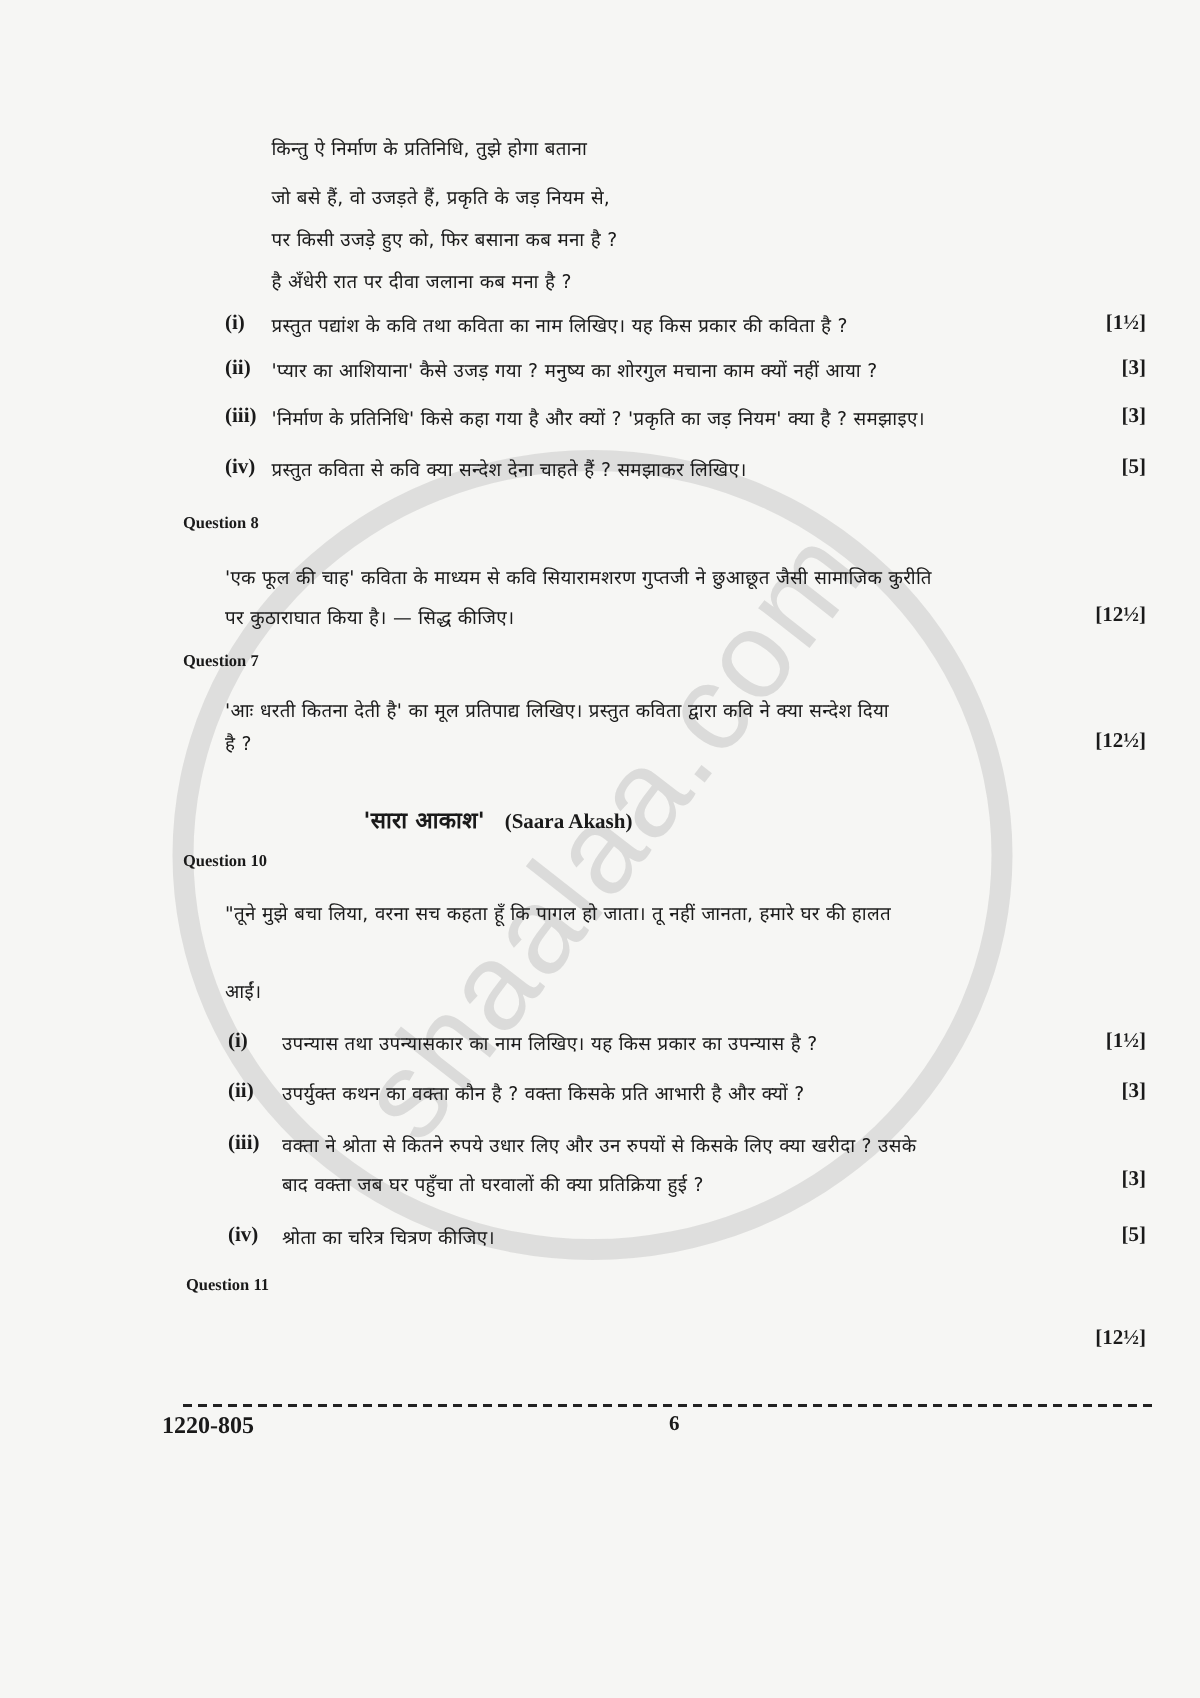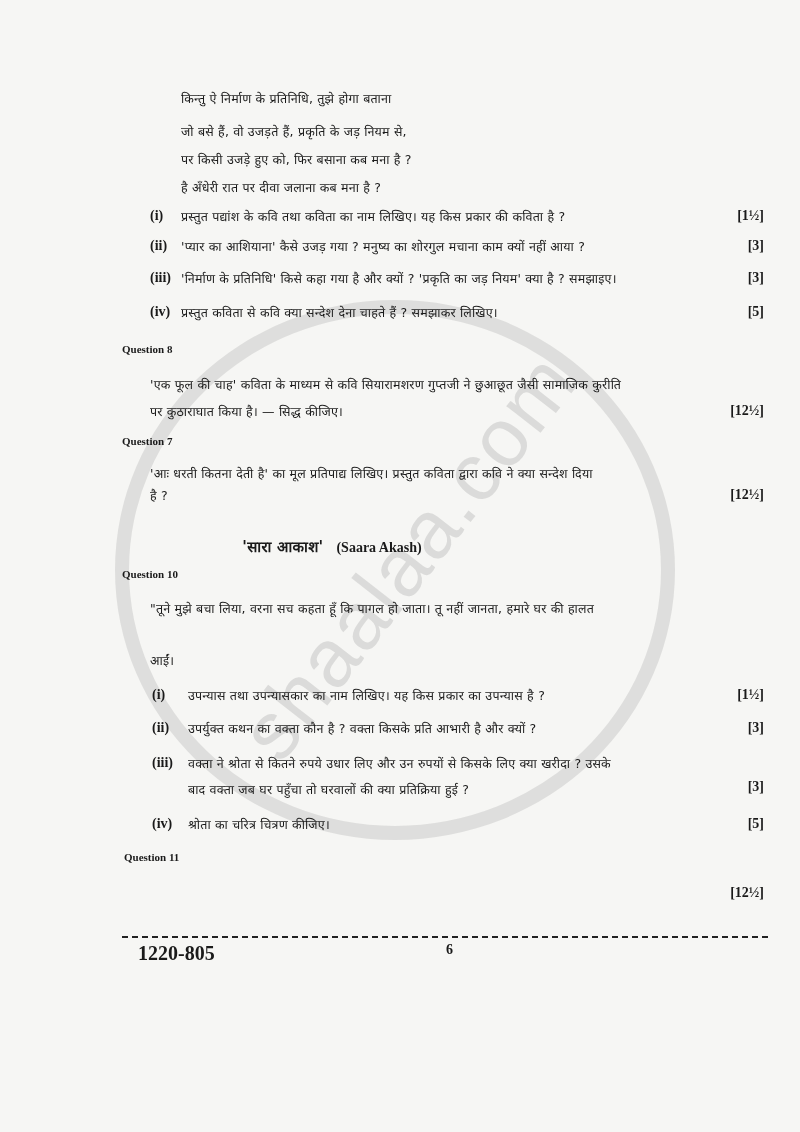--- a/index.html
+++ b/index.html
@@ -14,21 +14,21 @@
     .hi { font-family: "DejaVu Sans", "Liberation Sans", sans-serif; font-size: 12.5px; letter-spacing: 0.2px; }
     .abs { position: absolute; white-space: nowrap; }
     .poem-line { left: 181px; }
     .qhead { font-family: "Liberation Serif", serif; font-weight: bold; font-size: 11px; }
     .roman { font-family: "Liberation Serif", serif; font-weight: bold; font-size: 14px; }
     .marks { font-family: "Liberation Serif", serif; font-weight: bold; font-size: 14px; text-align: right; }
     .center-title { left: 0; width: 664px; text-align: center; }
     .center-title .hi { font-size: 15px; font-weight: bold; }
     .center-title .en { font-family: "Liberation Serif", serif; font-weight: bold; font-size: 14px; margin-left: 8px; }
     .footer-rule { position: absolute; left: 122px; top: 936px; width: 646px; height: 0; border-top: 2px dashed #222; }
-    .footer-code { left: 138px; top: 942px; font-family: "Liberation Serif", serif; font-weight: bold; font-size: 20px; }
+    .footer-code { left: 108px; top: 942px; font-family: "Liberation Serif", serif; font-weight: bold; font-size: 16px; }
     .footer-page { left: 446px; top: 942px; font-family: "Liberation Serif", serif; font-weight: bold; font-size: 14px; }
     .watermark-circle {
       position: absolute; left: 115px; top: 300px; width: 560px; height: 540px;
       border: 14px solid rgba(160,160,160,0.28); border-radius: 50%;
       box-sizing: border-box; pointer-events: none;
     }
     .watermark-text {
       position: absolute; left: 170px; top: 520px; width: 460px;
       font-family: "Liberation Sans", sans-serif; font-size: 82px; color: rgba(150,150,150,0.28);
       transform: rotate(-52deg); transform-origin: center; text-align: center; pointer-events: none;

